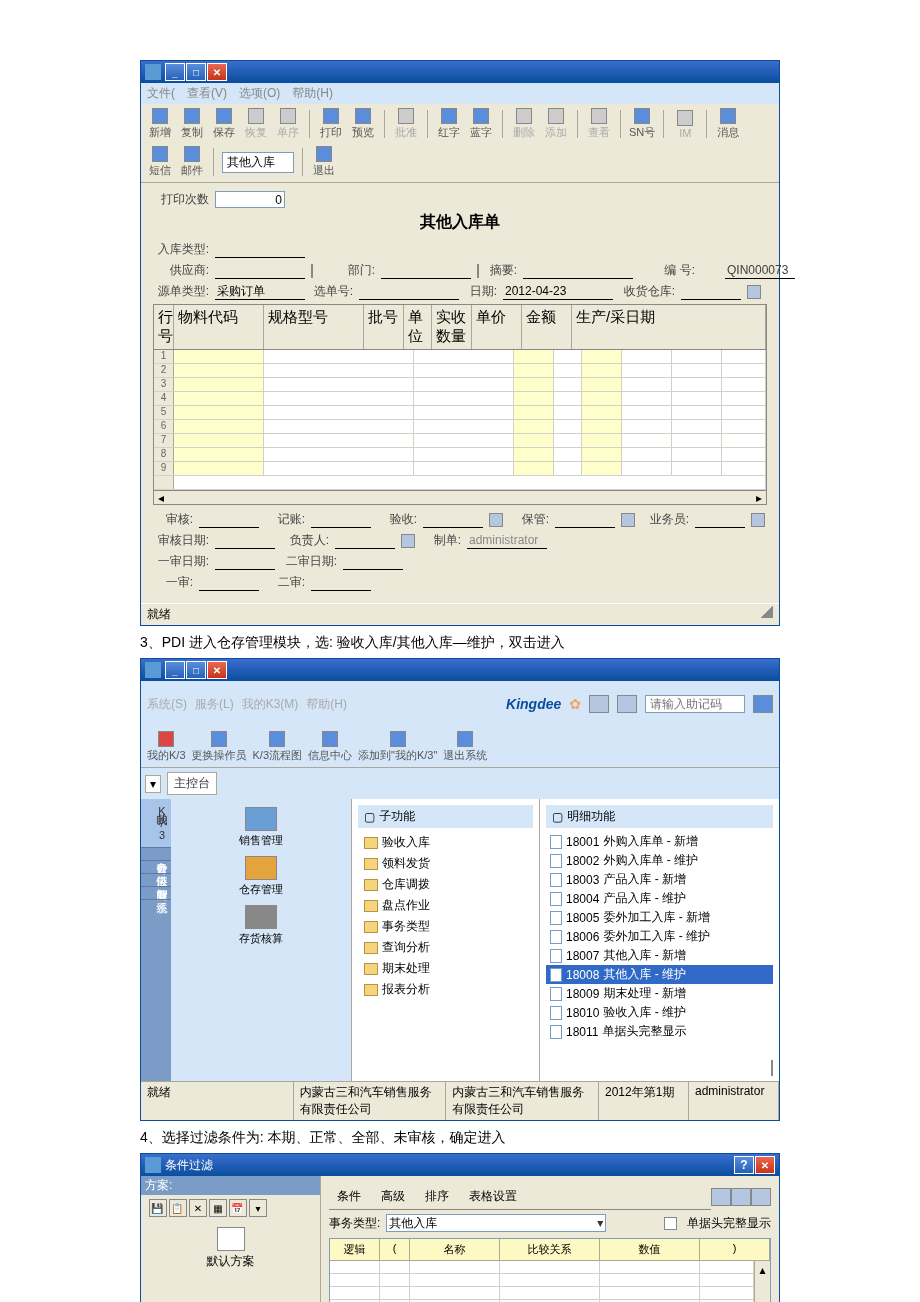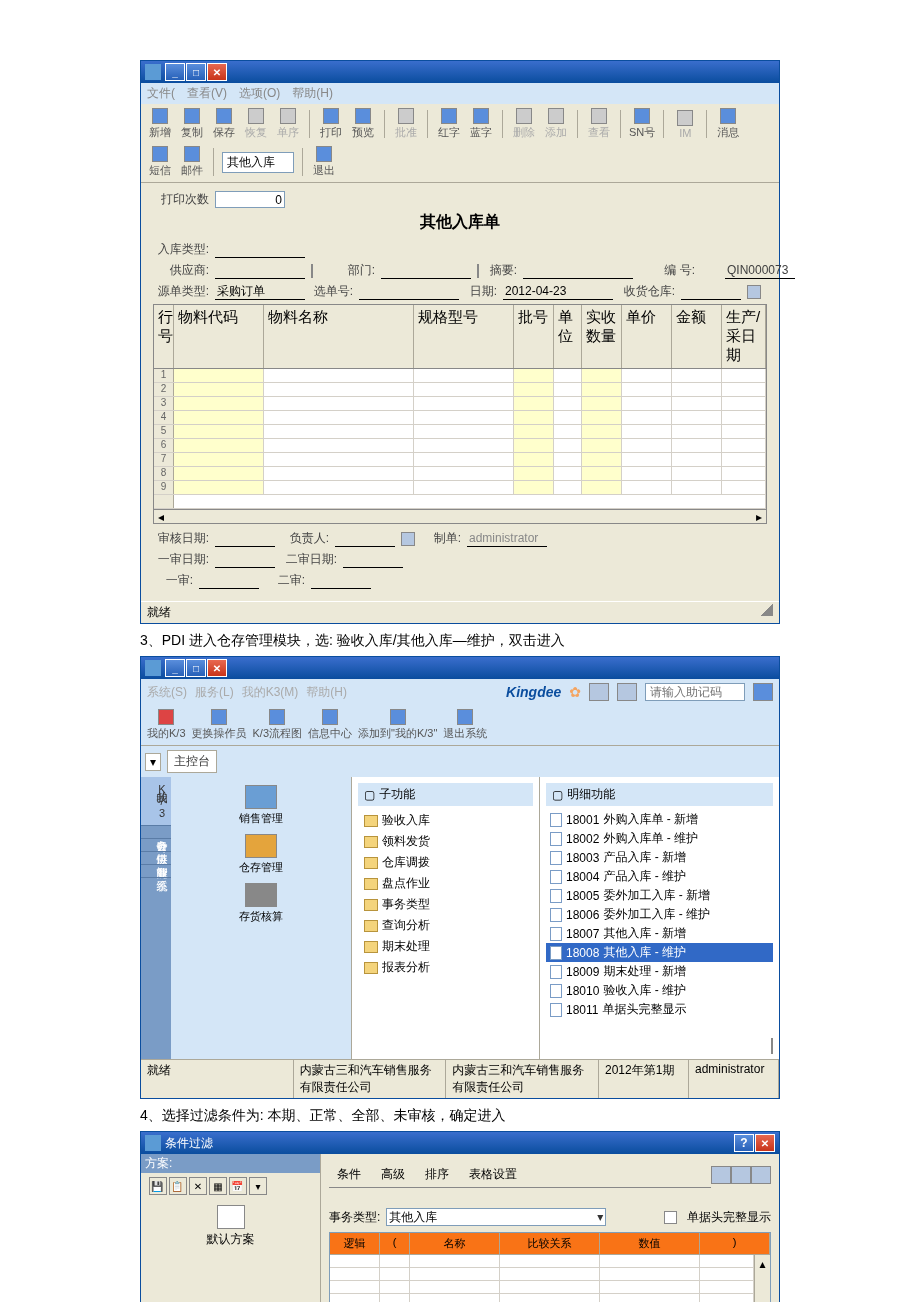--- a/index.html
+++ b/index.html
@@ -51,42 +51,42 @@
 .navitem .nic{width:32px;height:24px;background:#f4a460;border:1px solid #888}
 .navitem .nl{font-size:11px}
 .funcpanel{flex:1;background:#fff;border-left:1px solid #aca899;padding:6px}
 .func-head{background:#d4e6f7;padding:3px 6px;margin-bottom:4px;display:flex;align-items:center;gap:4px}
 .func-item{padding:2px 6px;display:flex;align-items:center;gap:4px;cursor:pointer}
 .folder{width:14px;height:12px;background:#f4d47c;border:1px solid #b8943c;display:inline-block}
 .doc{width:12px;height:14px;border:1px solid #7a9cc6;background:#fff;display:inline-block}
 .detailpanel{width:240px;background:#fff;border-left:1px solid #aca899;padding:6px}
 .detail-item{padding:1px 4px;display:flex;gap:4px;align-items:center;cursor:pointer;font-size:11px}
 .detail-item.sel{background:#3169c6;color:#fff}
-.win2-top{background:#d4e6f7;display:flex;align-items:center;padding:4px 6px;gap:8px}
+.win2-top{background:#d4e6f7;display:flex;align-items:center;padding:14px 6px;gap:8px}
 .search-box{border:1px solid #7f9db9;background:#fff;height:18px;padding:0 4px;width:100px}
 .minibtn{width:20px;height:18px;background:#b5c7e0;border:1px solid #888;cursor:pointer}
 .consolehdr{background:#fff;color:#333;padding:2px 6px;border:1px solid #aca899;display:inline-block;margin:2px}
 .watermark{position:absolute;font-size:36px;color:#bbb;opacity:0.4;font-family:Arial;pointer-events:none}
 .status2{background:#ece9d8;border-top:1px solid #aca899;display:flex;font-size:11px}
 .status2 .sc{border-right:1px solid #aca899;padding:2px 6px;flex:1}
 
 
 .win3-body{display:flex;background:#ece9d8}
 .leftpane{width:180px;padding:8px;border-right:1px solid #aca899}
 .scheme-tb{display:flex;gap:2px;margin-bottom:6px}
 .scheme-btn{width:18px;height:18px;border:1px solid #888;background:#ece9d8;cursor:pointer;display:flex;align-items:center;justify-content:center;font-size:10px}
 .scheme-item{display:flex;flex-direction:column;align-items:center;gap:2px;padding:4px}
 .scheme-item .sic{width:28px;height:24px;border:1px solid #888;background:#fff}
 .rightpane{flex:1;padding:8px}
 .tabs{display:flex;gap:12px;padding:2px 4px;border-bottom:1px solid #888}
 .tab{cursor:pointer;padding:2px 4px}
 .combo{border:1px solid #7f9db9;background:#fff;height:18px;min-width:100px;padding:0 2px;display:inline-flex;align-items:center}
 .combo::after{content:"▾";margin-left:auto;color:#333}
 .condgrid{border:1px solid #7f9db9;background:#fff;margin:6px 0;height:120px}
-.condgrid .ch{display:flex;background:#f97316;border-bottom:1px solid #aca899}
+.condgrid .ch{display:flex;background:#fef9c3;border-bottom:1px solid #aca899}
 .condgrid .ch div{border-right:1px solid #aca899;padding:3px 4px;text-align:center;font-size:11px}
 .cg-scroll{display:flex}
 .cg-scroll .rows{flex:1}
 .cg-scroll .vs{width:16px;background:#ece9d8;border-left:1px solid #aca899;display:flex;flex-direction:column;justify-content:space-between;align-items:center;font-size:10px;padding:2px 0}
 .checkbox{width:13px;height:13px;border:1px solid #888;background:#fff;display:inline-block;margin-right:4px;text-align:center;line-height:11px;font-size:10px}
 .helpbtn{width:20px;height:18px;background:linear-gradient(to bottom,#5a8edc,#2660b8);border:1px solid #fff;color:#fff;display:flex;align-items:center;justify-content:center;font-weight:bold;cursor:pointer}
 </style>
 </head>
 <body>
 
@@ -224,21 +224,20 @@
       <span class="flabel" style="min-width:32px">日期:</span>
       <input class="finput u" style="width: 110px;" value="2012-04-23">
       <span class="flabel">收货仓库:</span>
       <input class="finput u" style="width: 60px;">
         <span class="lookup"></span>
     </div>
     <div class="grid">
       <div class="grid-head">
         <div class="gh" style="width:20px">行号</div>
         <div class="gh" style="width:90px">物料代码</div>
-        <div class="gh" style="width:150px">物料名称</div>
         <div class="gh" style="width:100px">规格型号</div>
         <div class="gh" style="width:40px">批号</div>
         <div class="gh" style="width:28px">单位</div>
         <div class="gh" style="width:40px">实收数量</div>
         <div class="gh" style="width:50px">单价</div>
         <div class="gh" style="width:50px">金额</div>
         <div class="gh" style="flex:1">生产/采日期</div>
       </div>
       <div class="grid-body">
         <div class="grow">
@@ -354,20 +353,35 @@
             <div class="gc" style="flex:1"></div>
           </div>
       </div>
       <div class="grid-foot">
           <div class="arrow">◂</div>
           <div style="flex:1"></div>
           <div class="arrow">▸</div>
         </div>
     </div>
     <div style="height:6px"></div>
+    <div class="frow">
+      <span class="flabel" style="min-width:40px">审核:</span>
+        <input class="finput u" style="width: 60px;">
+      <span class="flabel" style="min-width:40px">记账:</span>
+        <input class="finput u" style="width: 60px;">
+      <span class="flabel" style="min-width:40px">验收:</span>
+        <input class="finput u" style="width: 60px;">
+        <span class="lookup"></span>
+      <span class="flabel" style="min-width:40px">保管:</span>
+        <input class="finput u" style="width: 60px;">
+        <span class="lookup"></span>
+      <span class="flabel" style="min-width:48px">业务员:</span>
+        <input class="finput u" style="width: 50px;">
+        <span class="lookup"></span>
+    </div>
     <div class="frow">
       <span class="flabel" style="min-width:56px">审核日期:</span>
         <input class="finput u" style="width: 60px;">
       <span class="flabel" style="min-width:48px">负责人:</span>
         <input class="finput u" style="width: 60px;">
         <span class="lookup"></span>
       <span class="flabel" style="min-width:40px">制单:</span>
         <input class="finput u" style="width: 80px; color: rgb(136, 136, 136);" value="administrator">
     </div>
     <div class="frow">
@@ -607,21 +621,21 @@
         <div class="tabs" style="flex:1">
           <span class="tab">条件</span>
           <span class="tab">高级</span>
           <span class="tab">排序</span>
           <span class="tab">表格设置</span>
         </div>
         <span class="minibtn"></span>
         <span class="minibtn"></span>
         <span class="minibtn"></span>
       </div>
-      <div class="frow" style="margin-top:20px">
+      <div class="frow" style="margin-top:4px">
         <span>事务类型:</span>
         <span class="combo" style="width:220px">
             <span>其他入库</span>
           </span>
         <span style="flex:1"></span>
         <span class="checkbox"></span>
         <span>单据头完整显示</span>
       </div>
       <div class="condgrid">
         <div class="ch">

